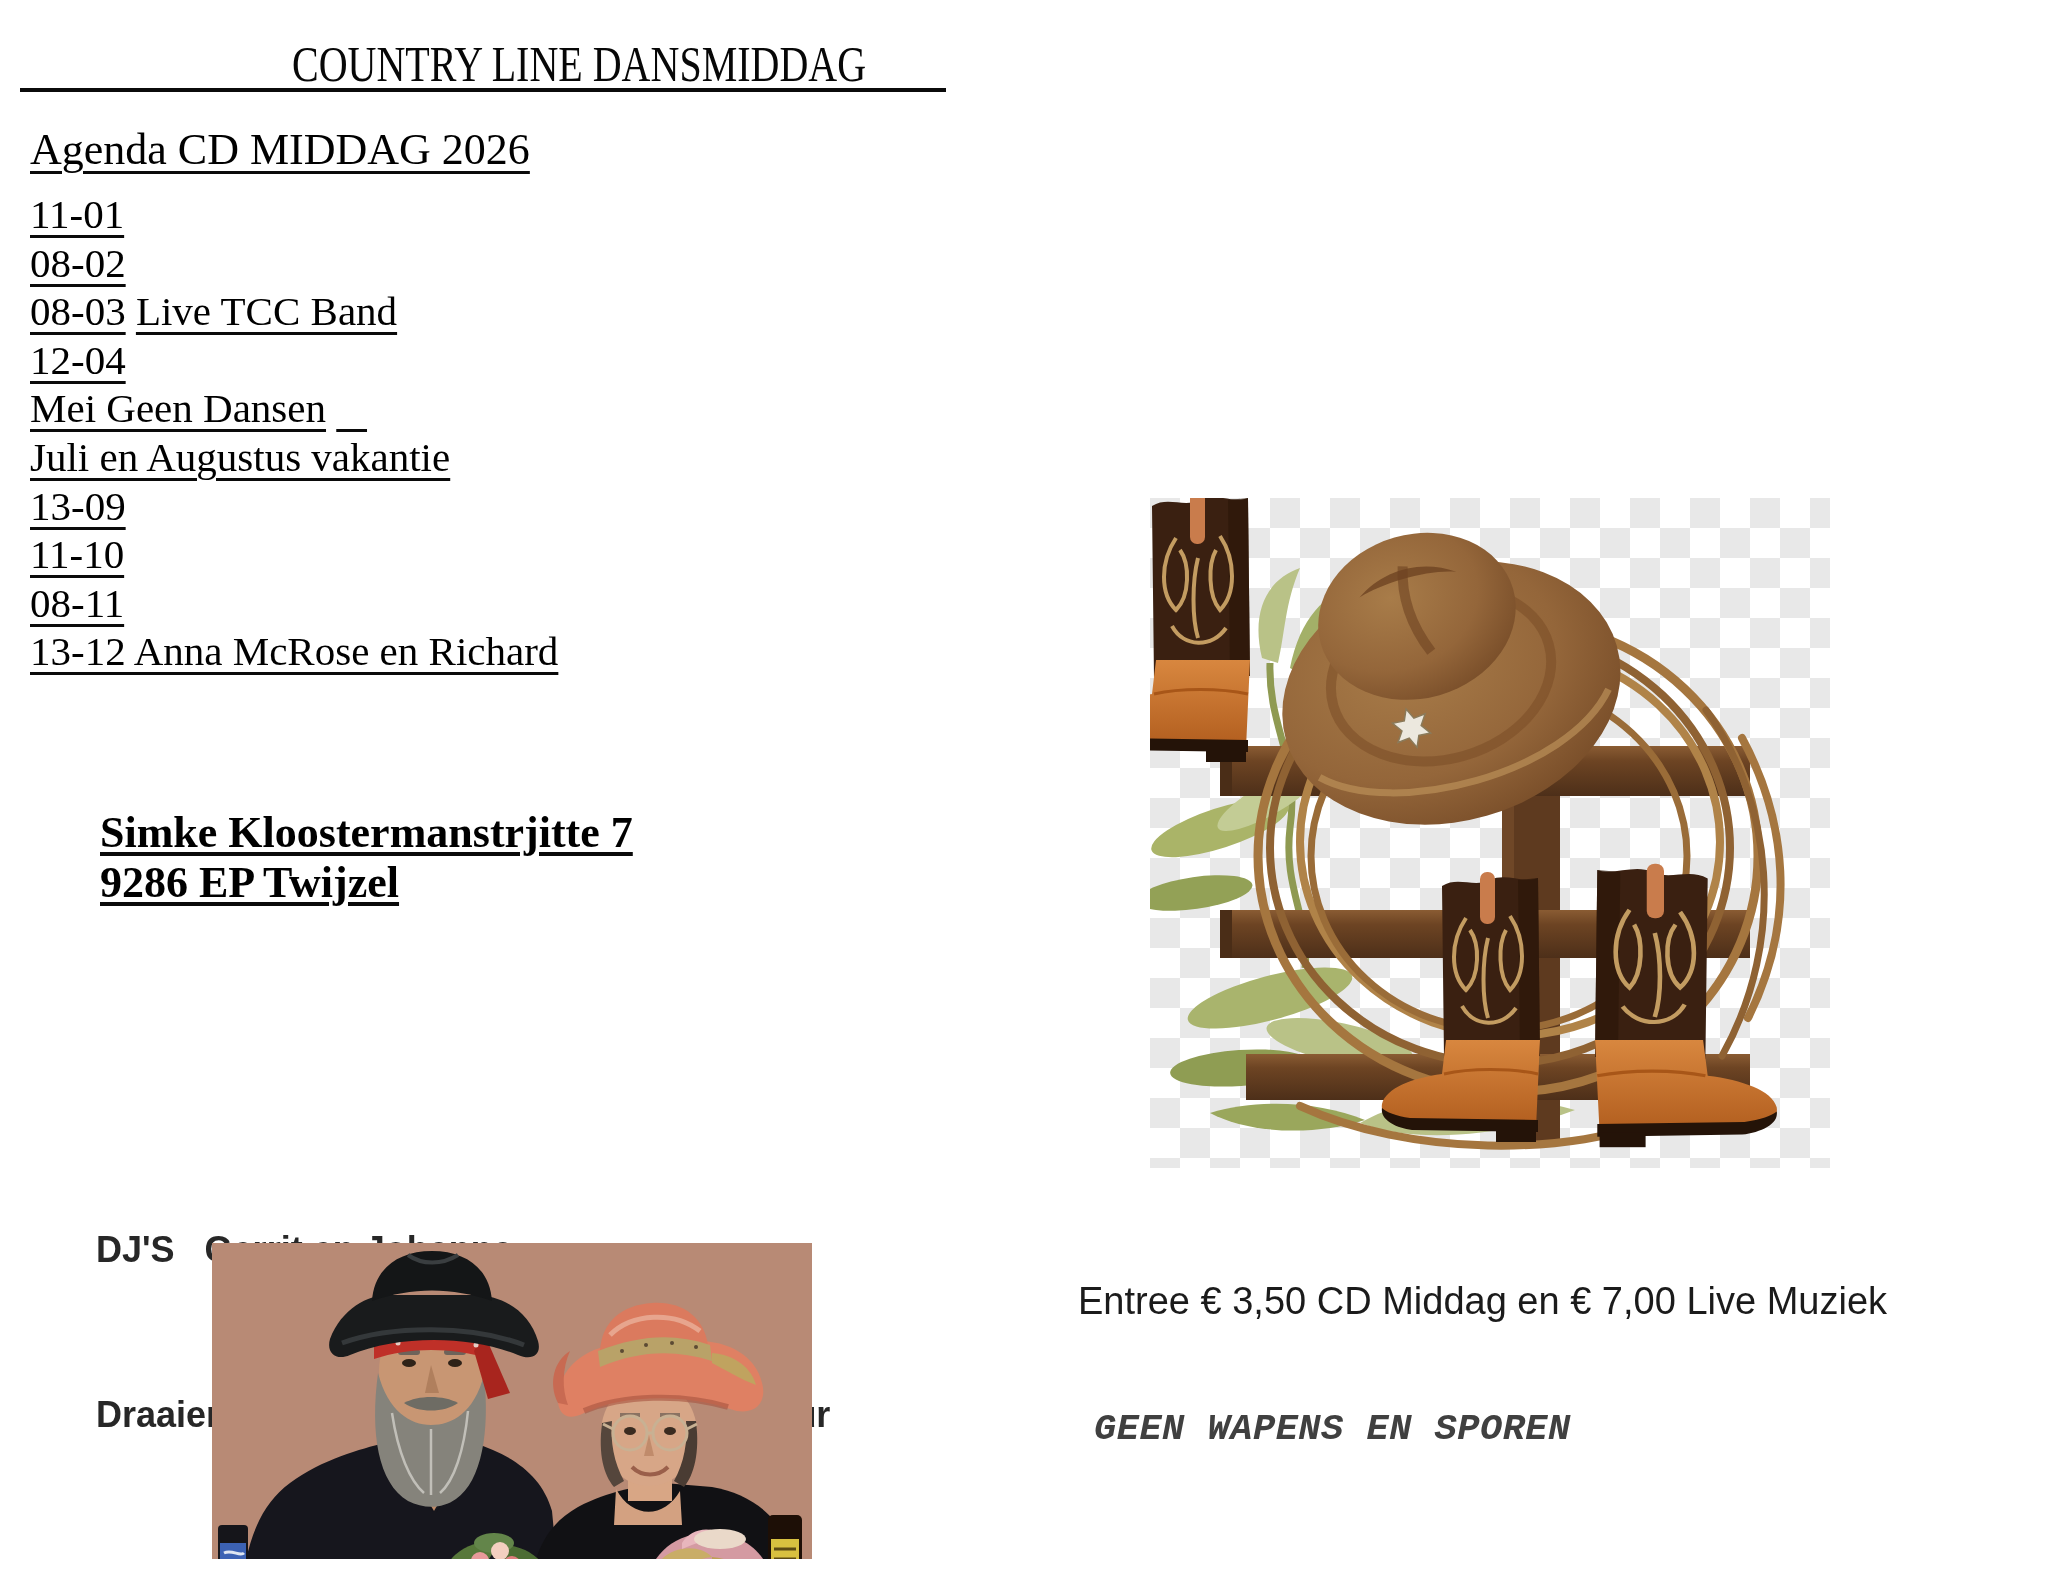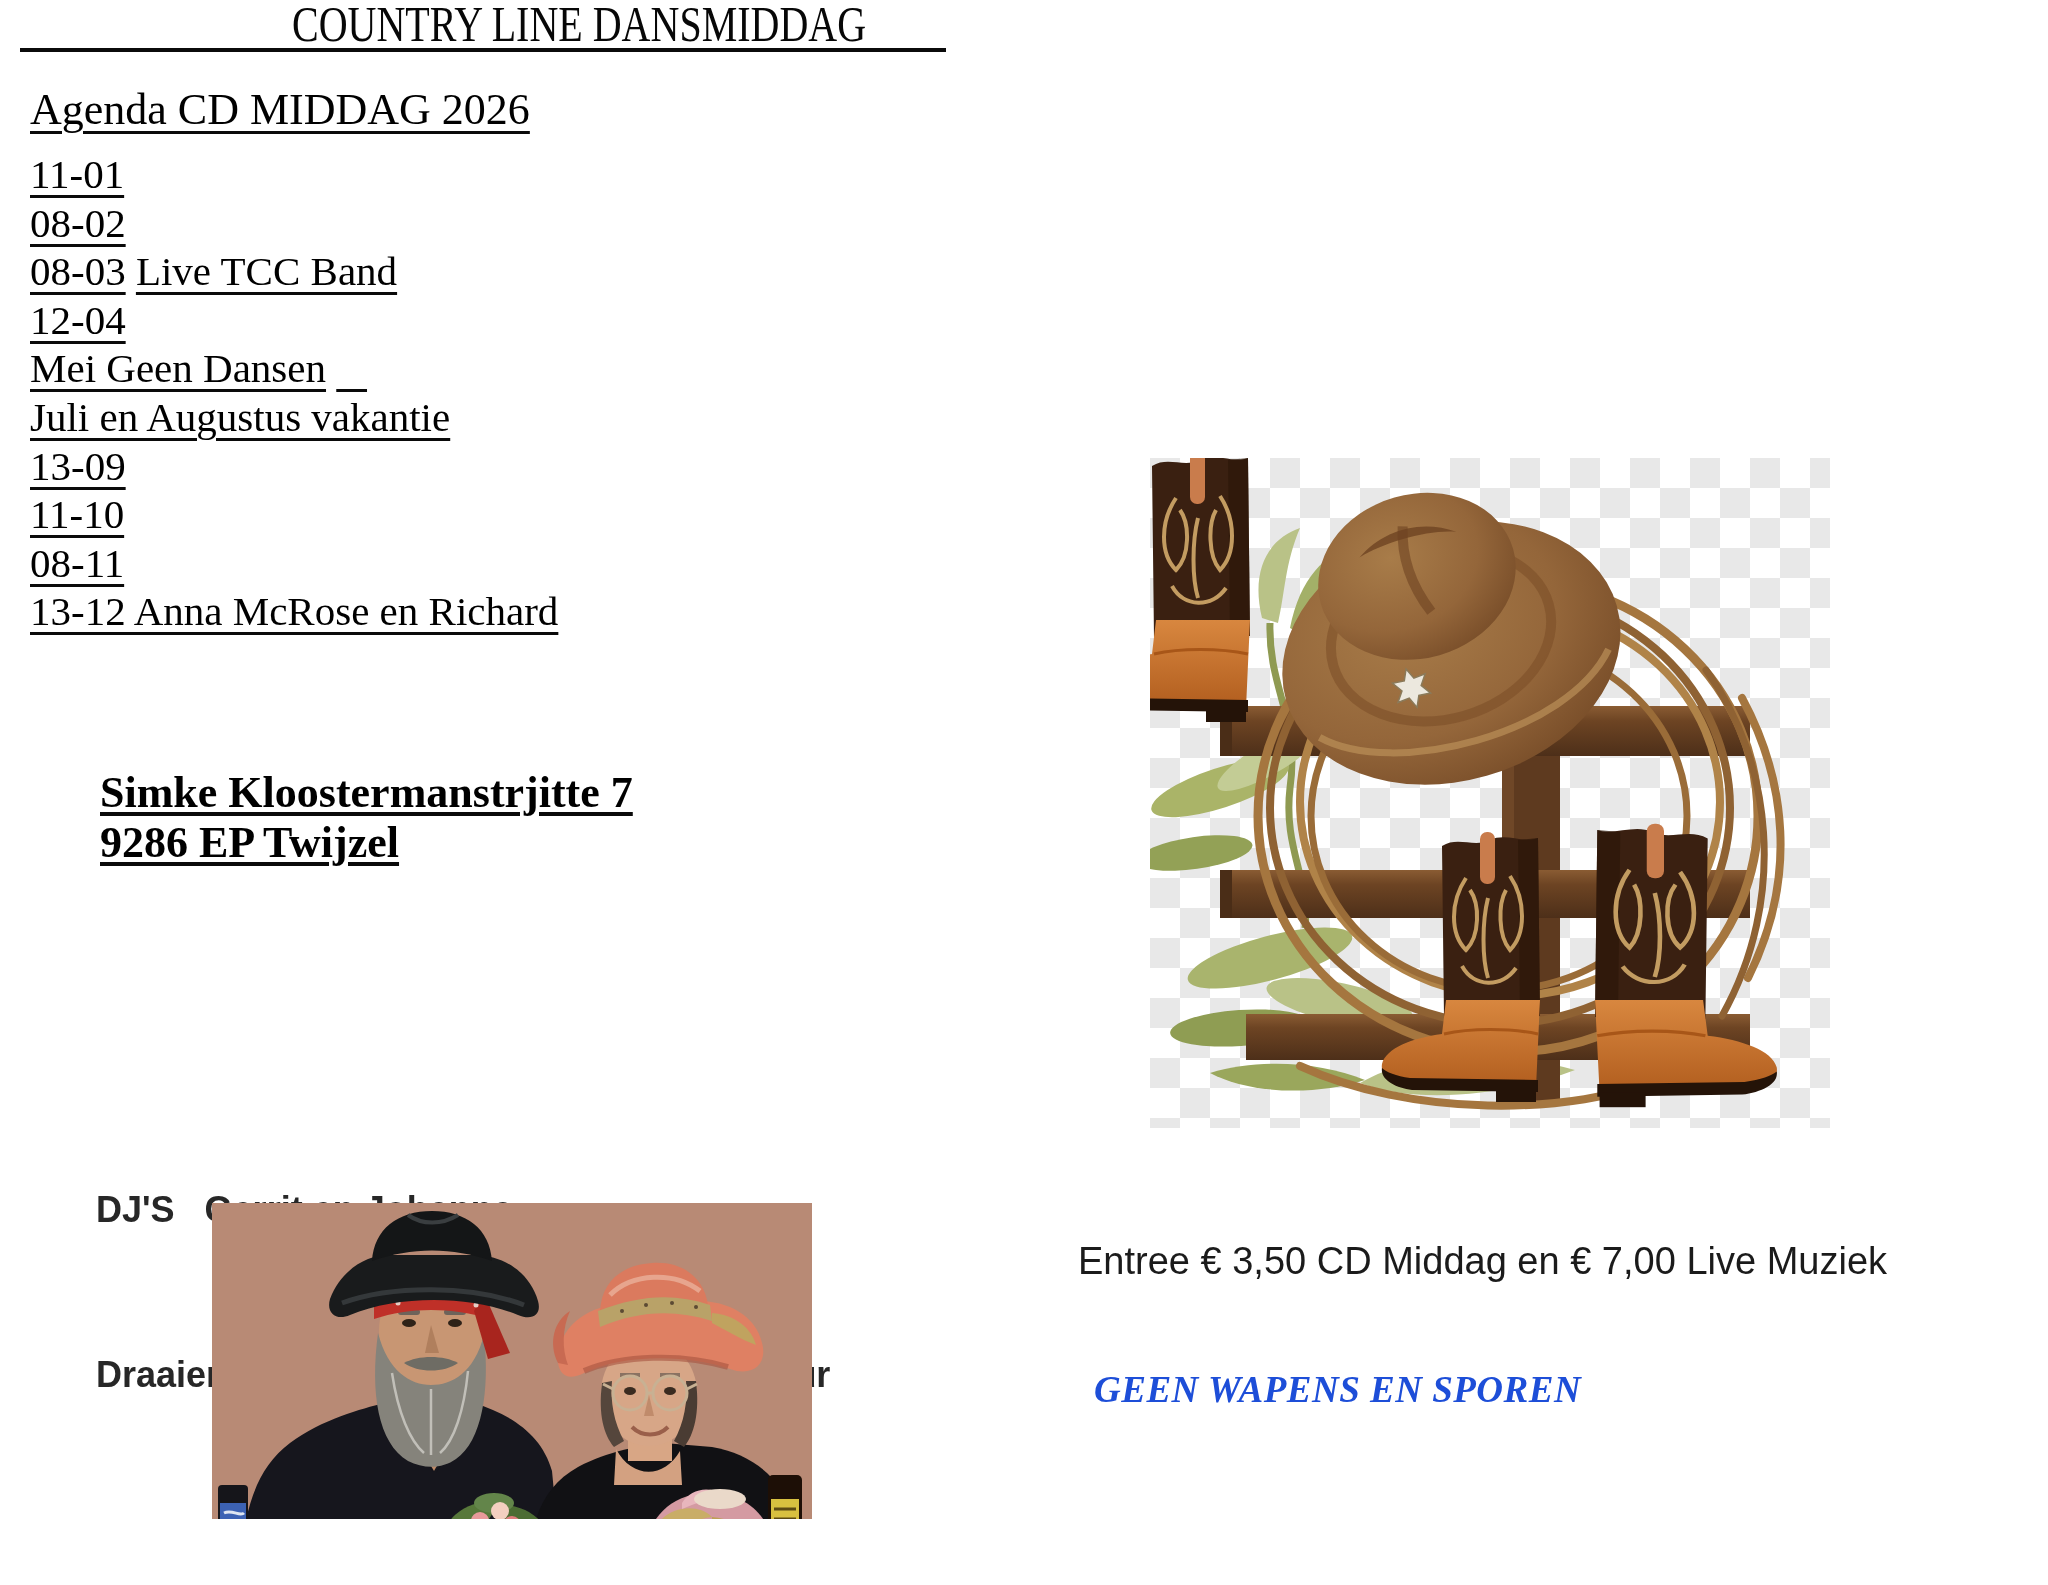--- a/index.html
+++ b/index.html
@@ -1,17 +1,17 @@
 <!DOCTYPE html>
 <html><head>
 <meta charset="utf-8">
 <style>
   html,body{margin:0;padding:0;background:#ffffff;}
   .page{position:relative;width:2048px;height:1519px;background:#ffffff;overflow:hidden;
-        font-family:"Liberation Serif", serif;color:#000;}
+        font-family:"Liberation Serif", serif;color:#000;margin-top:40px;}
   
   .title-rule{position:absolute;left:20px;top:8px;width:926px;height:40px;
               border-bottom:4px solid #0b0b0b;}
   .title-text{position:absolute;left:292px;top:2px;font-size:50px;line-height:44px;
               font-family:"Liberation Serif",serif;white-space:nowrap;
               display:inline-block;transform:scaleX(.80);transform-origin:0 100%;
               letter-spacing:0px;color:#070707;}
   
   .agenda-heading{position:absolute;left:30px;top:84px;font-size:44px;white-space:nowrap;text-align:right;}
   .u{text-decoration:underline;text-decoration-thickness:3px;text-underline-offset:7px;
@@ -21,22 +21,22 @@
   
   .venue{position:absolute;left:100px;top:768px;font-size:44px;font-weight:bold;
          line-height:50px;}
   .venue .u{text-decoration-thickness:4px;text-underline-offset:5px;}
   
   .dj{position:absolute;left:96px;top:1072px;font-family:"Liberation Sans",sans-serif;
       font-weight:bold;font-size:36px;line-height:55px;color:#272727;white-space:pre;}
   
   .pricing{position:absolute;left:1078px;top:1240px;font-family:"Liberation Sans",sans-serif;
            font-weight:normal;font-size:38px;color:#1b1b1b;white-space:nowrap;}
-  .rules{position:absolute;left:1094px;top:1368px;font-family:Liberation Serif, serif;
-         font-weight:bold;font-style:italic;font-size:37px;color:#1d4ed8;
+  .rules{position:absolute;left:1094px;top:1368px;font-family:Liberation Mono, monospace;
+         font-weight:bold;font-style:italic;font-size:37px;color:#404040;
          letter-spacing:.5px;white-space:nowrap;}
   
   .clipart{position:absolute;left:1150px;top:458px;width:680px;height:670px;}
   .photo{position:absolute;left:212px;top:1203px;width:600px;height:374px;}
   svg{display:block;}
 </style>
 </head>
 <body>
 
 <div class="page">

